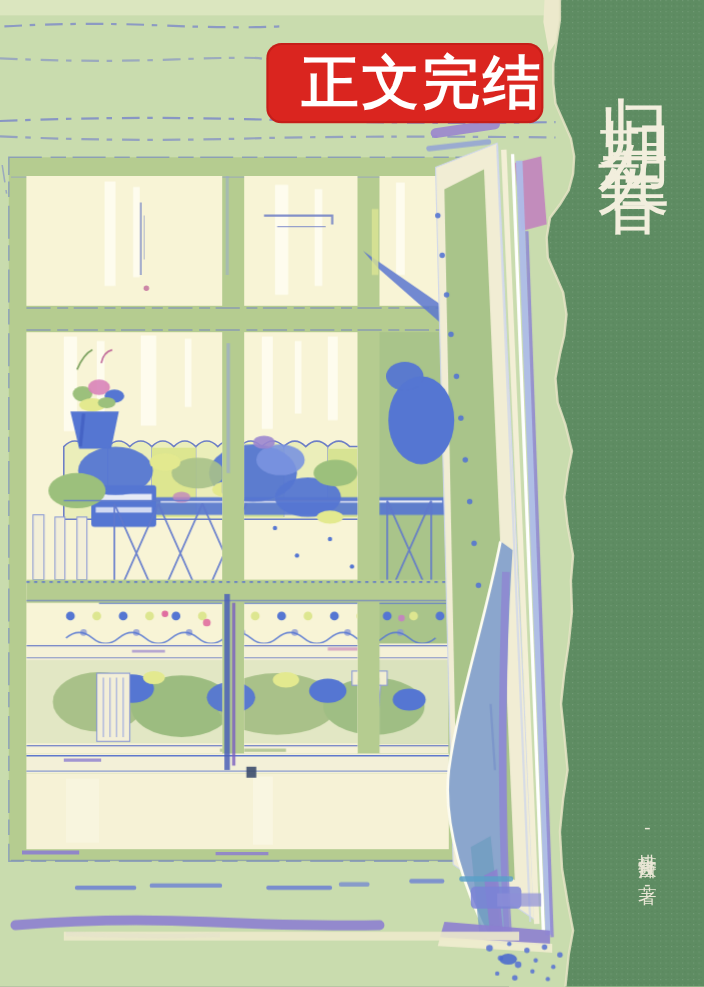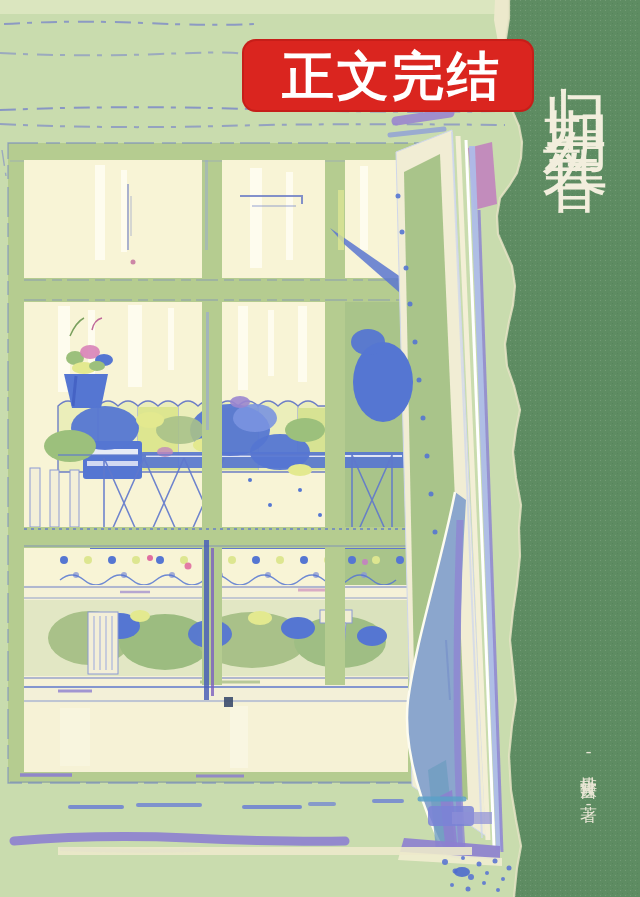--- a/index.html
+++ b/index.html
@@ -4,23 +4,22 @@
 <style>
   html,body{margin:0;padding:0;background:#888;}
   .cover{
     position:relative;width:640px;height:897px;overflow:hidden;
     background:#c9dcae;font-family:"Liberation Sans",sans-serif;
   }
   .cover svg{position:absolute;left:0;top:0;}
   .badge{
     position:absolute;left:242px;top:39px;width:252px;height:73px;
     background:#da251f;border-radius:14px;
-    display:flex;align-items:center;justify-content:flex-start;
+    display:flex;align-items:center;justify-content:flex-end;
     box-shadow:inset 0 0 0 2px rgba(140,10,8,.25);
-    padding-left:40px;
   }
   .badge span{
     color:#ffffff;font-size:52px;font-weight:700;letter-spacing:3px;line-height:1;
     white-space:nowrap;font-family:"Liberation Sans","DejaVu Sans",sans-serif;
   }
   .title{
     position:absolute;left:542px;top:34px;
     writing-mode:vertical-rl;text-orientation:upright;
     color:#f2eedd;font-size:66px;letter-spacing:22px;line-height:1;
     font-family:"Liberation Serif","DejaVu Serif",serif;

